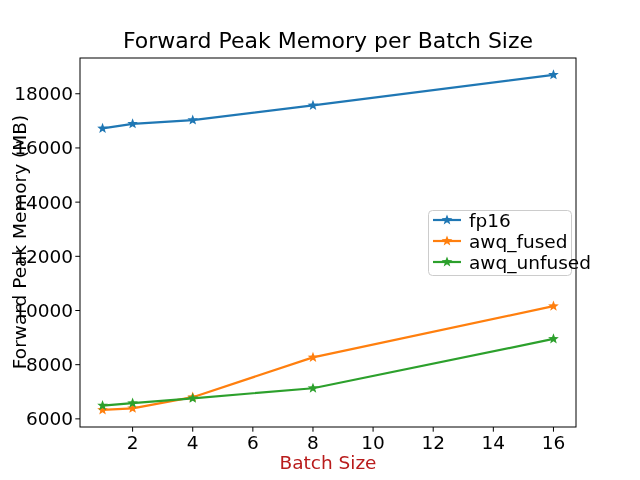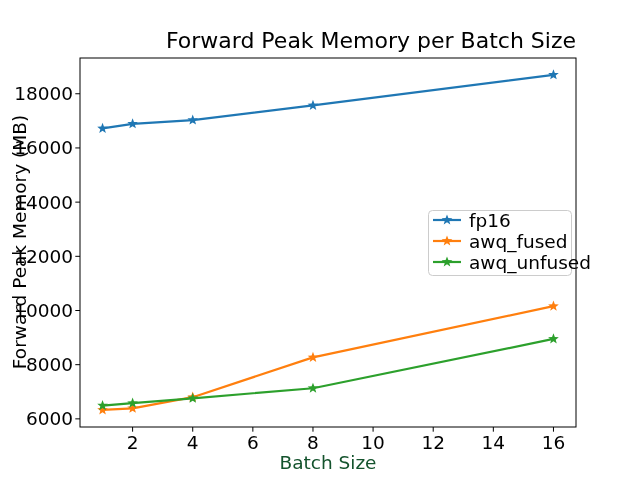--- a/index.html
+++ b/index.html
@@ -14,33 +14,33 @@
     background: #ffffff;
     font-family: "DejaVu Sans", sans-serif;
     color: #000000;
     overflow: hidden;
   }
   .chart-title {
     position: absolute;
     left: 80px;
     top: 29px;
     width: 496px;
-    text-align: right;
+    text-align: center;
     font-size: 22px;
     line-height: 24px;
     color: #000000;
   }
   .x-axis-label {
     position: absolute;
     left: 80px;
     top: 452px;
     width: 496px;
     text-align: center;
     font-size: 18.5px;
-    color: #14532d;
+    color: #b91c1c;
   }
   .y-axis-label {
     position: absolute;
     left: 19px;
     top: 242px;
     transform: translate(-50%, -50%) rotate(-90deg);
     font-size: 18.5px;
     white-space: nowrap;
     color: #000000;
   }

